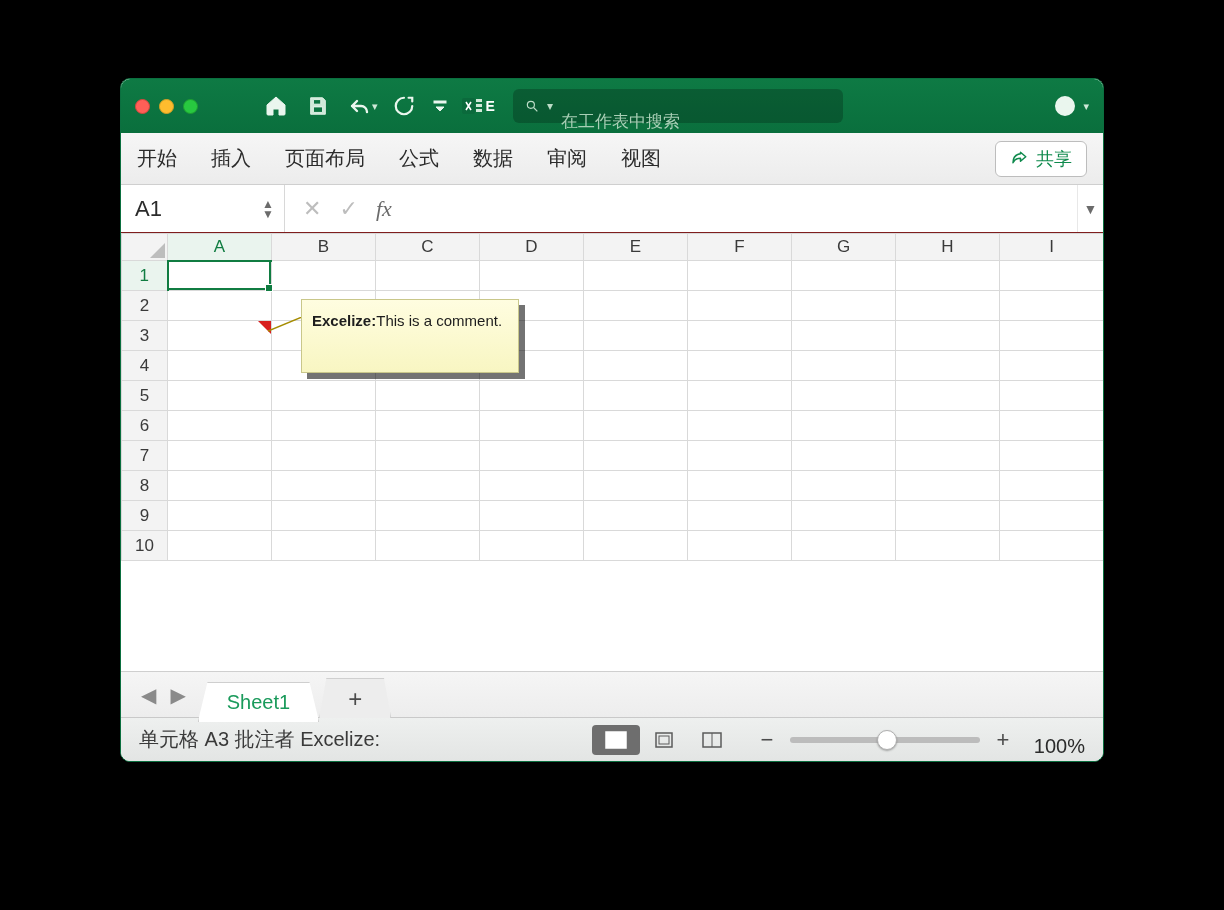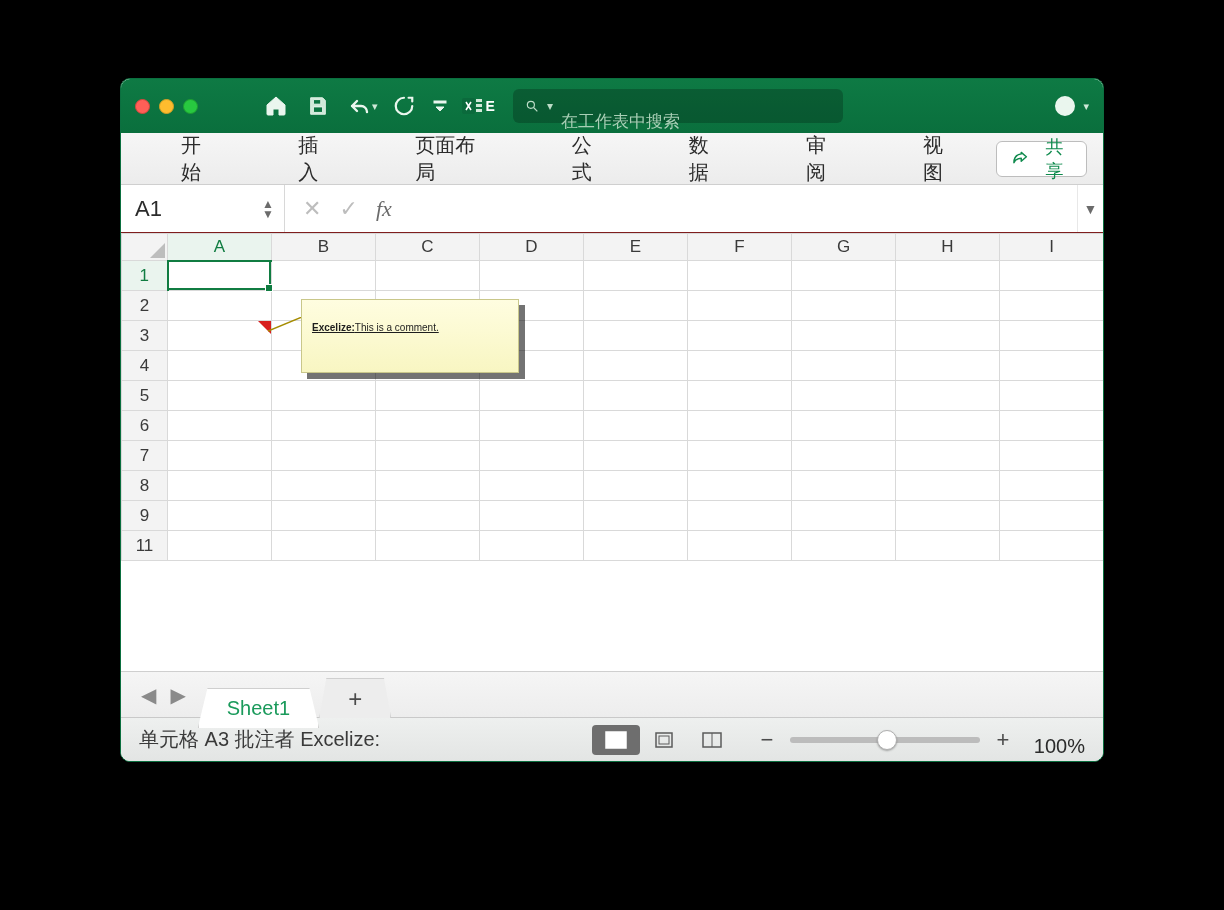--- a/index.html
+++ b/index.html
@@ -30,21 +30,21 @@
     display:flex; align-items:center; padding: 0 12px; gap:8px; color:#bcdcc7; margin-left: 8px;
   }
   .search input { background:transparent; border:0; outline:0; color:#e7f4ec; font-size:17px; width:100%;margin-top:31px; }
   .search input::placeholder{ color:#a9cfb6; }
   .titlebar-right { margin-left:auto; display:flex; align-items:center; gap:6px; color:#dff2e6;}
   
   .ribbon {
     height: 52px; background: linear-gradient(#f6f6f6,#ececec); border-bottom:1px solid #cfcfcf;
     display:flex; align-items:center; padding: 0 16px; gap: 34px; color:#2b2b2b; font-size: 20px;
   }
-  .ribbon .tab { cursor:pointer;margin-left:44px; }
+  .ribbon .tab { cursor:pointer; }
   .share-btn {
     margin-left:auto; border:1px solid #bdbdbd; background:#fff; border-radius:6px; height:36px;
     padding: 0 14px; display:flex; align-items:center; gap:8px; color:#0f8a4d; font-size:18px;
   }
   
   .formula-bar {
     height: 48px; background:#fff; border-bottom:1px solid #7f1d1d; display:flex; align-items:center;
   }
   .namebox {
     width: 164px; height: 100%; border-right:1px solid #d8d8d8; display:flex; align-items:center;
@@ -79,35 +79,35 @@
   }
   .sel .handle { position:absolute; right:-4px; bottom:-4px; width:8px; height:8px; background:#107c41; border:1px solid #fff;}
   
   .cmt-ind {
     position:absolute; width:0; height:0; border-left:13px solid transparent; border-top:13px solid #d81e1e;
   }
   
   .comment {
     position:absolute; width: 218px; height: 74px; background:linear-gradient(#fffde0,#f8f6c2);
     border:1px solid #c9c78a; box-shadow: 6px 6px 0 rgba(0,0,0,.55);
-    padding: 22px 10px; font-size: 10px; color:#1d1d1d;text-decoration:underline;
+    padding: 12px 10px; font-size: 15px; color:#1d1d1d;
   }
   .comment b { font-weight:700; }
   .cmt-line { position:absolute; height:18px; width:34px; overflow:visible; }
   .cmt-line svg line { stroke:#a58c00; stroke-width:1.5; }
   
   .sheet-tabs {
     height: 46px; background:linear-gradient(#f5f5f5,#ededed); border-top:1px solid #cfcfcf;
     display:flex; align-items:flex-end; padding: 0 8px; gap:0;
   }
   .nav-arrows { display:flex; gap:14px; padding: 0 12px 10px 12px; color:#8a8a8a; font-size:20px;}
   .tabitem {
     height: 40px; padding: 0 28px; display:flex; align-items:center; border:1px solid #cfcfcf;
     border-bottom:0; background:#fff; color:#1a9a5b; font-size:20px;
-    border-top-left-radius:2px; border-top-right-radius:2px; position:relative; top:11px;
+    border-top-left-radius:2px; border-top-right-radius:2px; position:relative; top:5px;
     clip-path: polygon(8% 0, 92% 0, 100% 100%, 0 100%);
   }
   .addtab { width:72px; height:40px; display:flex; align-items:center; justify-content:center; border:1px solid #cfcfcf; border-bottom:0; background:#ededed; color:#4b4b4b; font-size:24px; clip-path: polygon(10% 0, 90% 0, 100% 100%, 0 100%); position:relative; top:1px;}
   
   .status {
     height: 44px; background:linear-gradient(#eef0ef,#e3e5e4); border-top:1px solid #c9c9c9;
     display:flex; align-items:center; padding: 0 18px; gap: 20px; color:#3a3a3a; font-size: 20px;
   }
   .status .views { display:flex; gap:0; margin-left:auto; }
   .viewbtn { width:48px; height:30px; display:flex; align-items:center; justify-content:center; border:1px solid transparent; border-radius:4px;}
@@ -359,21 +359,21 @@
               <td class="cell"></td>
               <td class="cell"></td>
               <td class="cell"></td>
               <td class="cell"></td>
               <td class="cell"></td>
               <td class="cell"></td>
               <td class="cell"></td>
               <td class="cell"></td>
             </tr>
             <tr>
-              <th class="rowhdr">11</th>
+              <th class="rowhdr">10</th>
               <td class="cell"></td>
               <td class="cell"></td>
               <td class="cell"></td>
               <td class="cell"></td>
               <td class="cell"></td>
               <td class="cell"></td>
               <td class="cell"></td>
               <td class="cell"></td>
               <td class="cell"></td>
             </tr>

